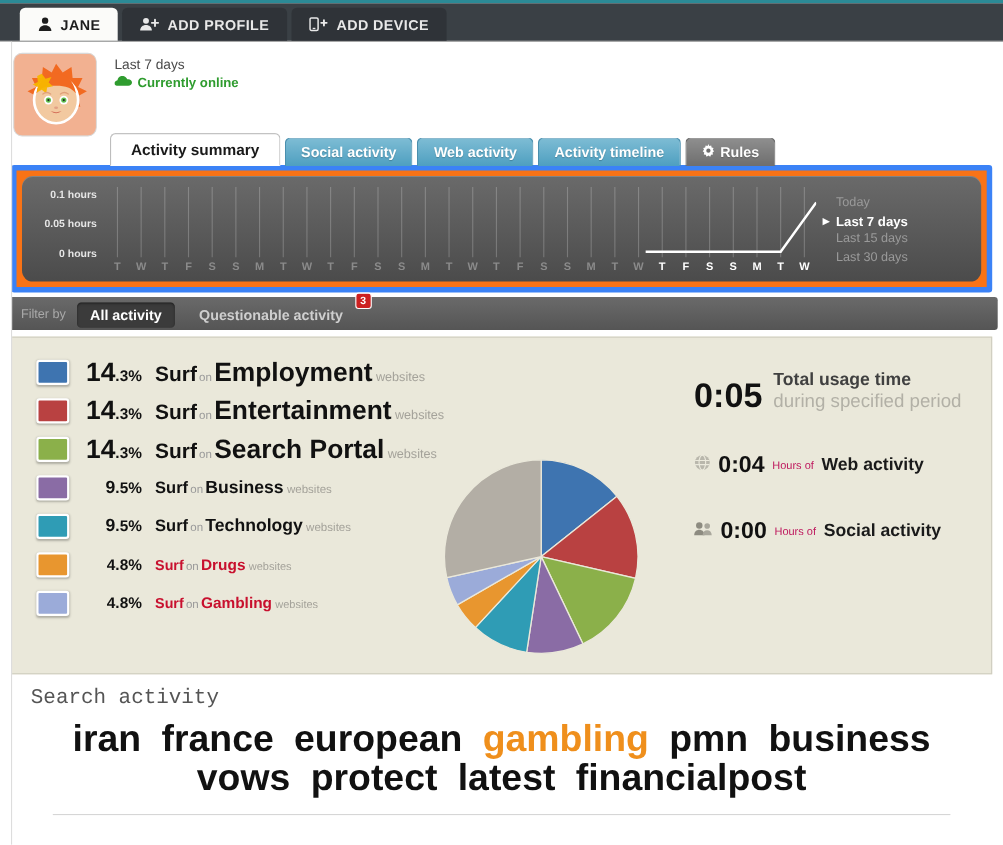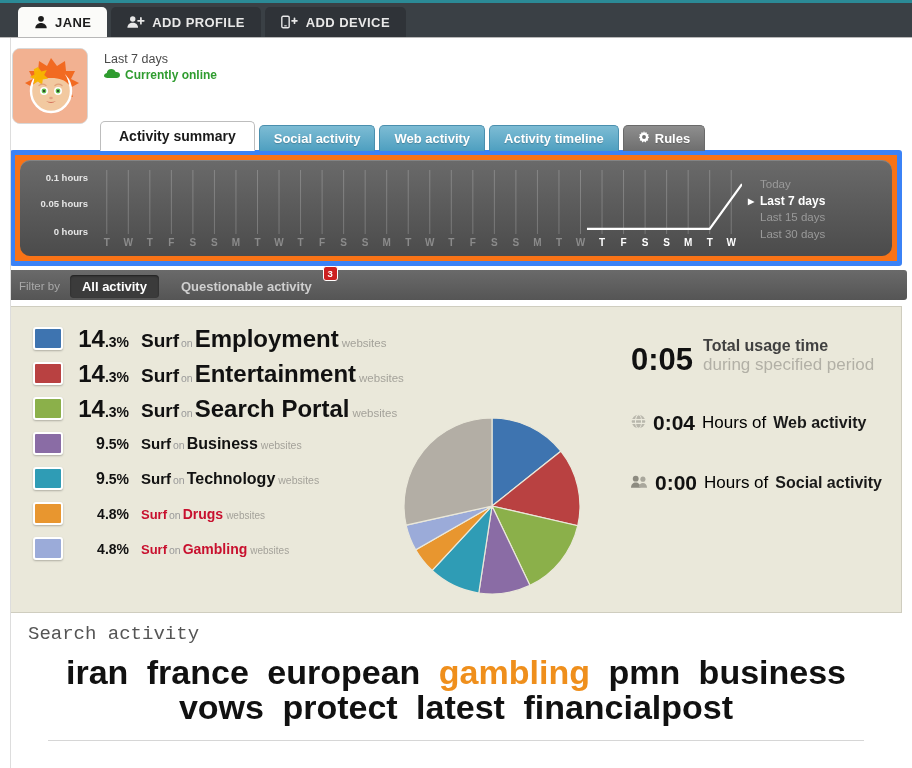--- a/index.html
+++ b/index.html
@@ -121,21 +121,21 @@
   .lrow.sm3 .desc .ws { font-size:10px; }
 
   .pie { position:absolute; left:402px; top:416px; width:180px; height:180px; }
   .stats { position:absolute; left:620px; top:30px; width:280px; }
   .statbig { display:flex; align-items:flex-end; gap:10px; }
   .statbig .num { font-size:31px; font-weight:bold; color:#111; line-height:1; }
   .statbig .lbl { font-size:16px; font-weight:bold; color:#404040; line-height:1.1; }
   .statbig .sub { font-size:17px; color:#b2b0a6; margin-top:1px; }
   .statrow { display:flex; align-items:center; gap:7px; margin-top:36px; }
   .statrow .num { font-size:21px; font-weight:bold; color:#111; }
-  .statrow .hrs { font-size:17px; color:#000000; }
+  .statrow .hrs { font-size:10px; color:#be185d; }
   .statrow .lbl2 { font-size:16px; font-weight:bold; color:#1a1a1a; }
 
   
   .searchsec { margin:10px 14px 0 14px; }
   .ssTitle { font-family:Liberation Mono, monospace; font-size:19px; color:#555; margin-left:14px; }
   .cloud { text-align:center; margin-top:10px; line-height:1.02; padding:0 10px; }
   .cloud span { font-size:34px; font-weight:bold; color:#111; margin:0 7px; }
   .cloud span.hl { color:#ef8f1c; }
   .hr { margin:16px 34px 0 34px; border-top:1px solid #d6d6d6; }
   .leftrail { position:absolute; left:0; top:38px; bottom:0; width:11px; background:#fff; border-right:1px solid #ddd; }

